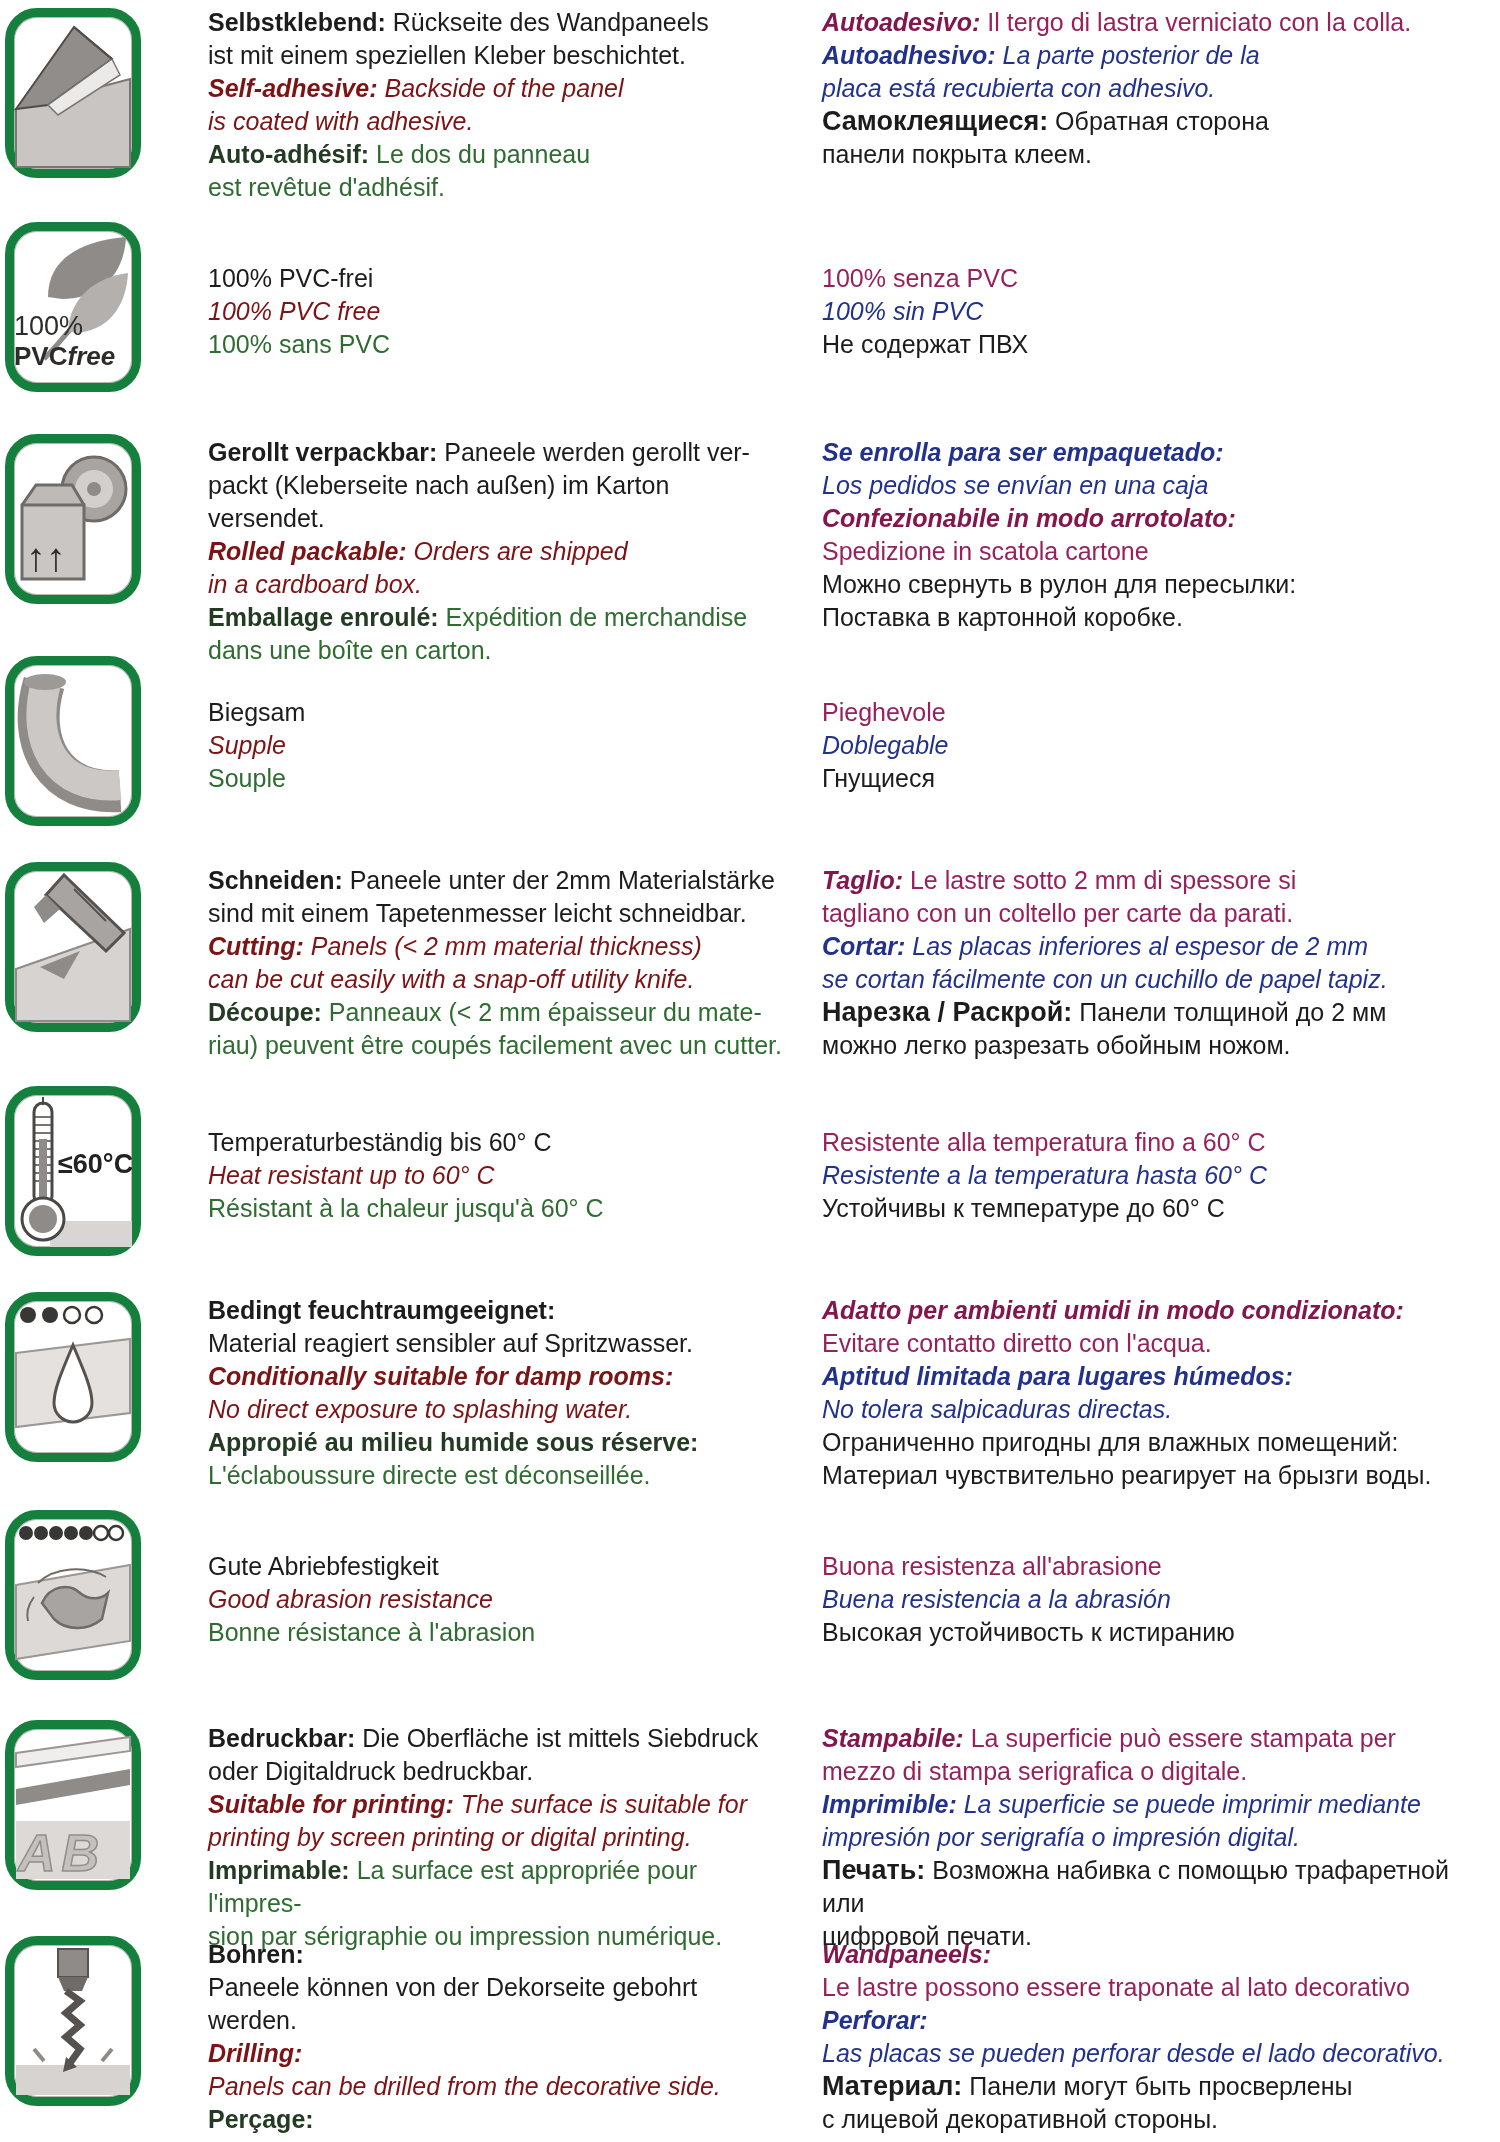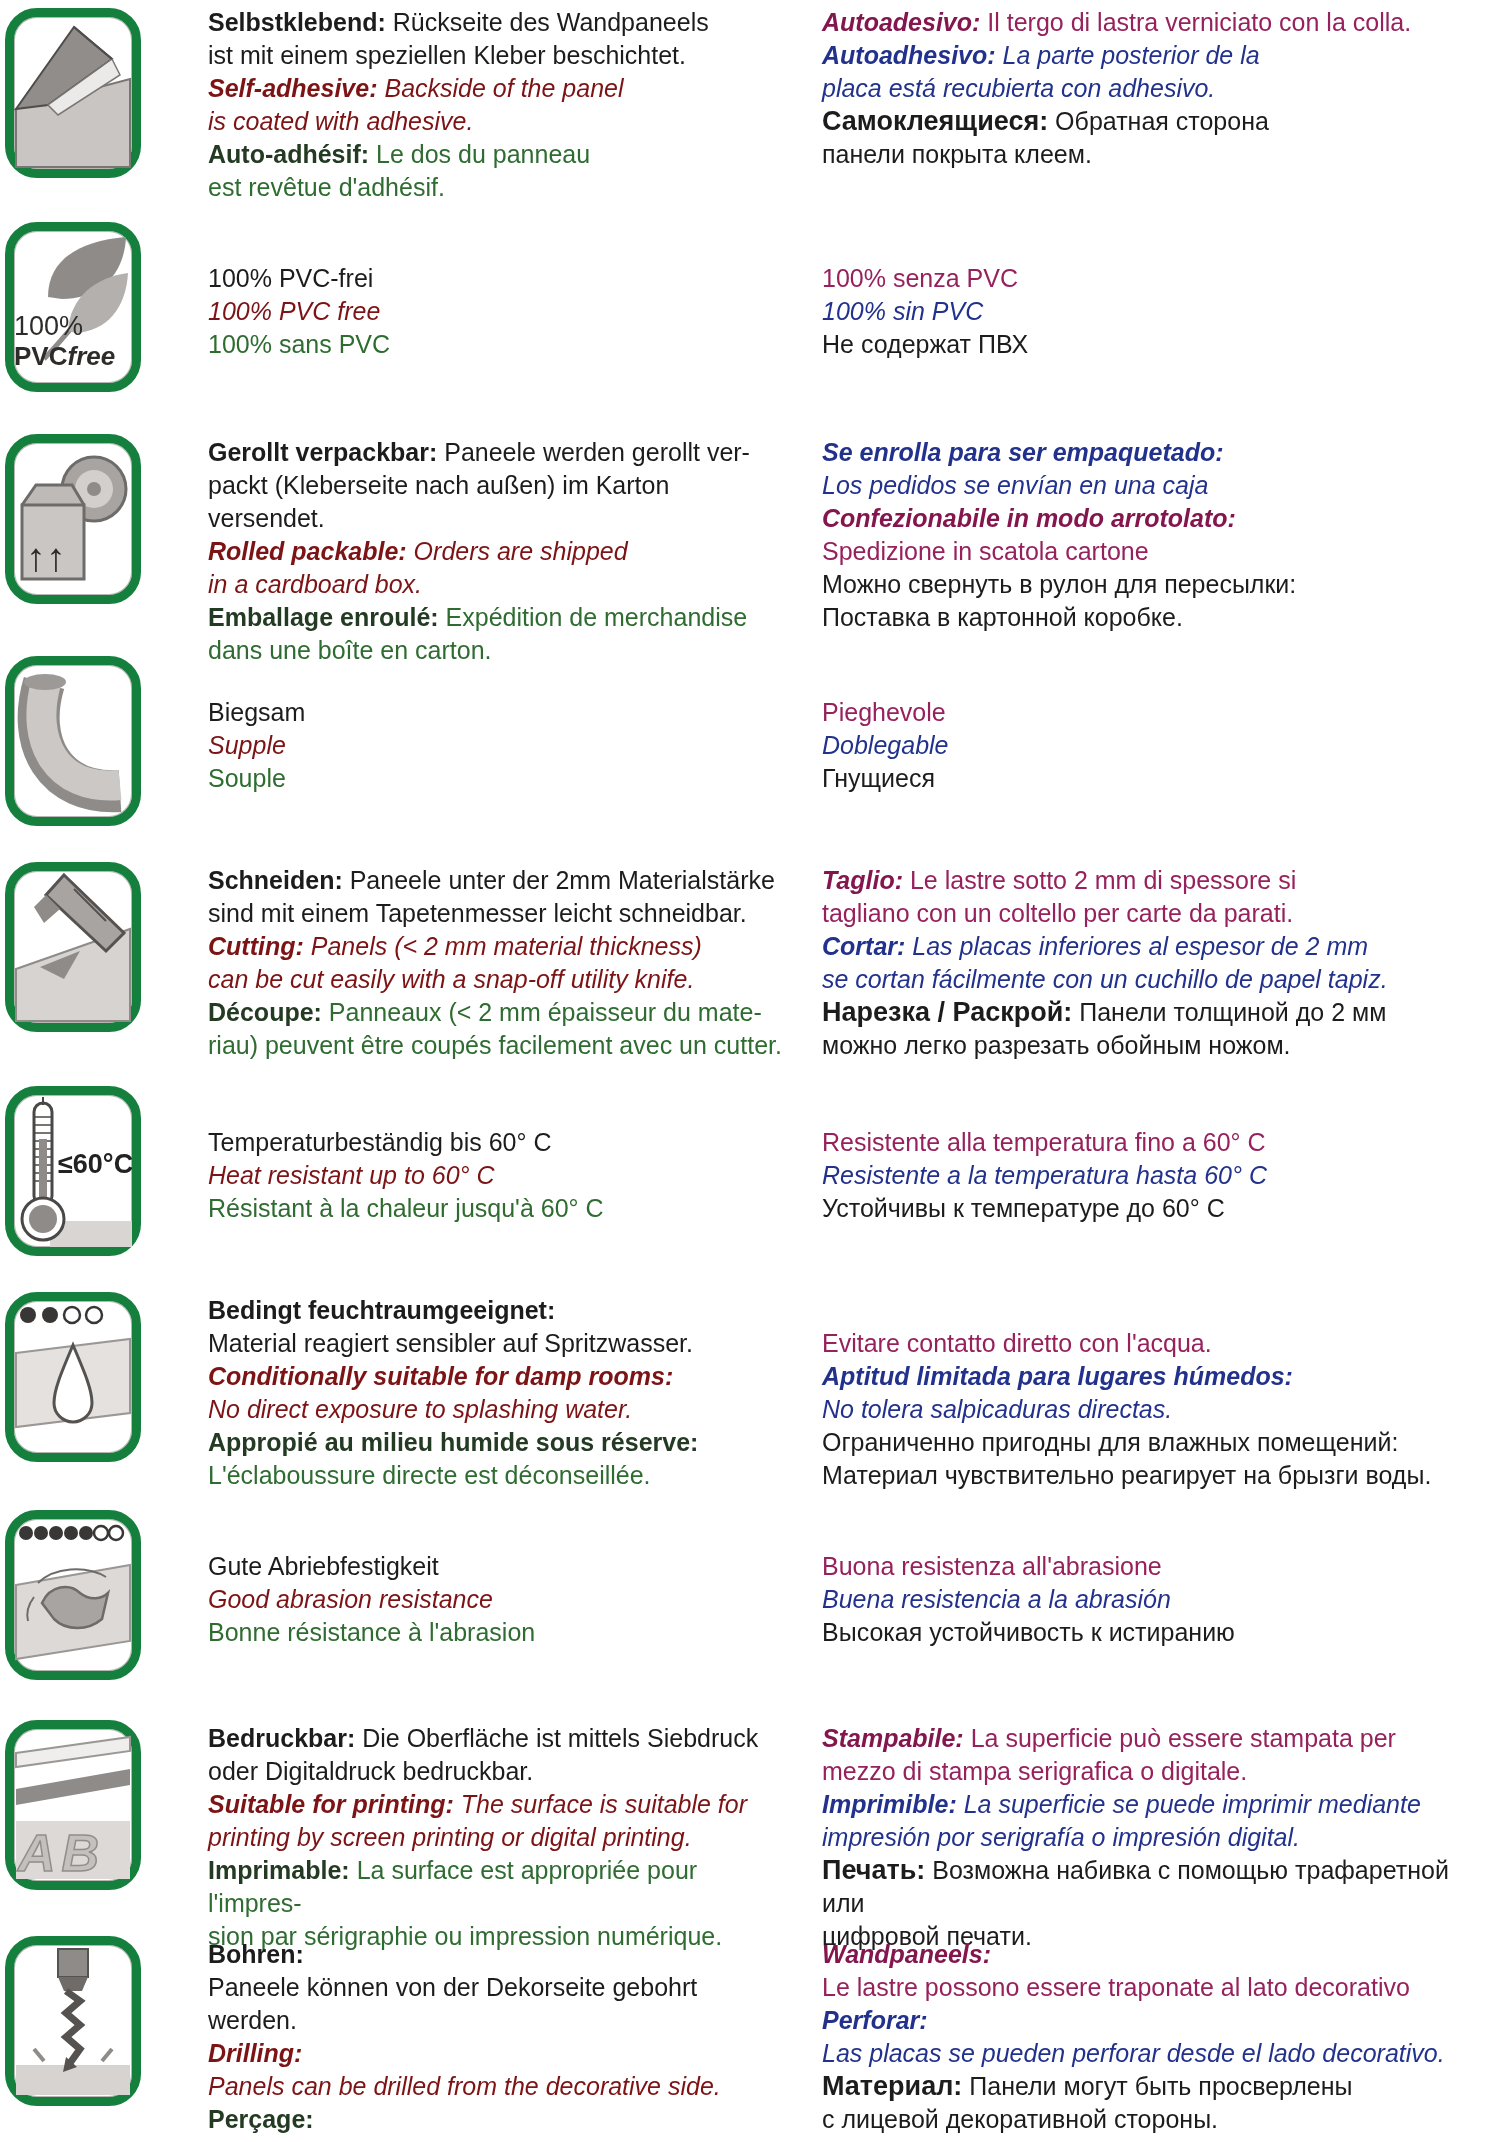--- a/index.html
+++ b/index.html
@@ -196,21 +196,21 @@
     </div>
     <div class="col left">
       <p class="t de"><span class="lead">Bedingt feuchtraumgeeignet:</span><span>
 Material reagiert sensibler auf Spritzwasser.</span></p>
       <p class="t en"><span class="lead">Conditionally suitable for damp rooms:</span><span>
 No direct exposure to splashing water.</span></p>
       <p class="t fr"><span class="lead">Appropié au milieu humide sous réserve:</span><span>
 L'éclaboussure directe est déconseillée.</span></p>
     </div>
     <div class="col right">
-      <p class="t it"><span>
+      <p class="t it"><span class="lead">Adatto per ambienti umidi in modo condizionato:</span><span>
 Evitare contatto diretto con l'acqua.</span></p>
       <p class="t es"><span class="lead">Aptitud limitada para lugares húmedos:</span><span>
 No tolera salpicaduras directas.</span></p>
       <p class="t ru"><span>Ограниченно пригодны для влажных помещений:
 Материал чувствительно реагирует на брызги воды.</span></p>
     </div>
   </section>
 
   <section class="row mid" style="top:1506px">
     <div class="icon-box">

